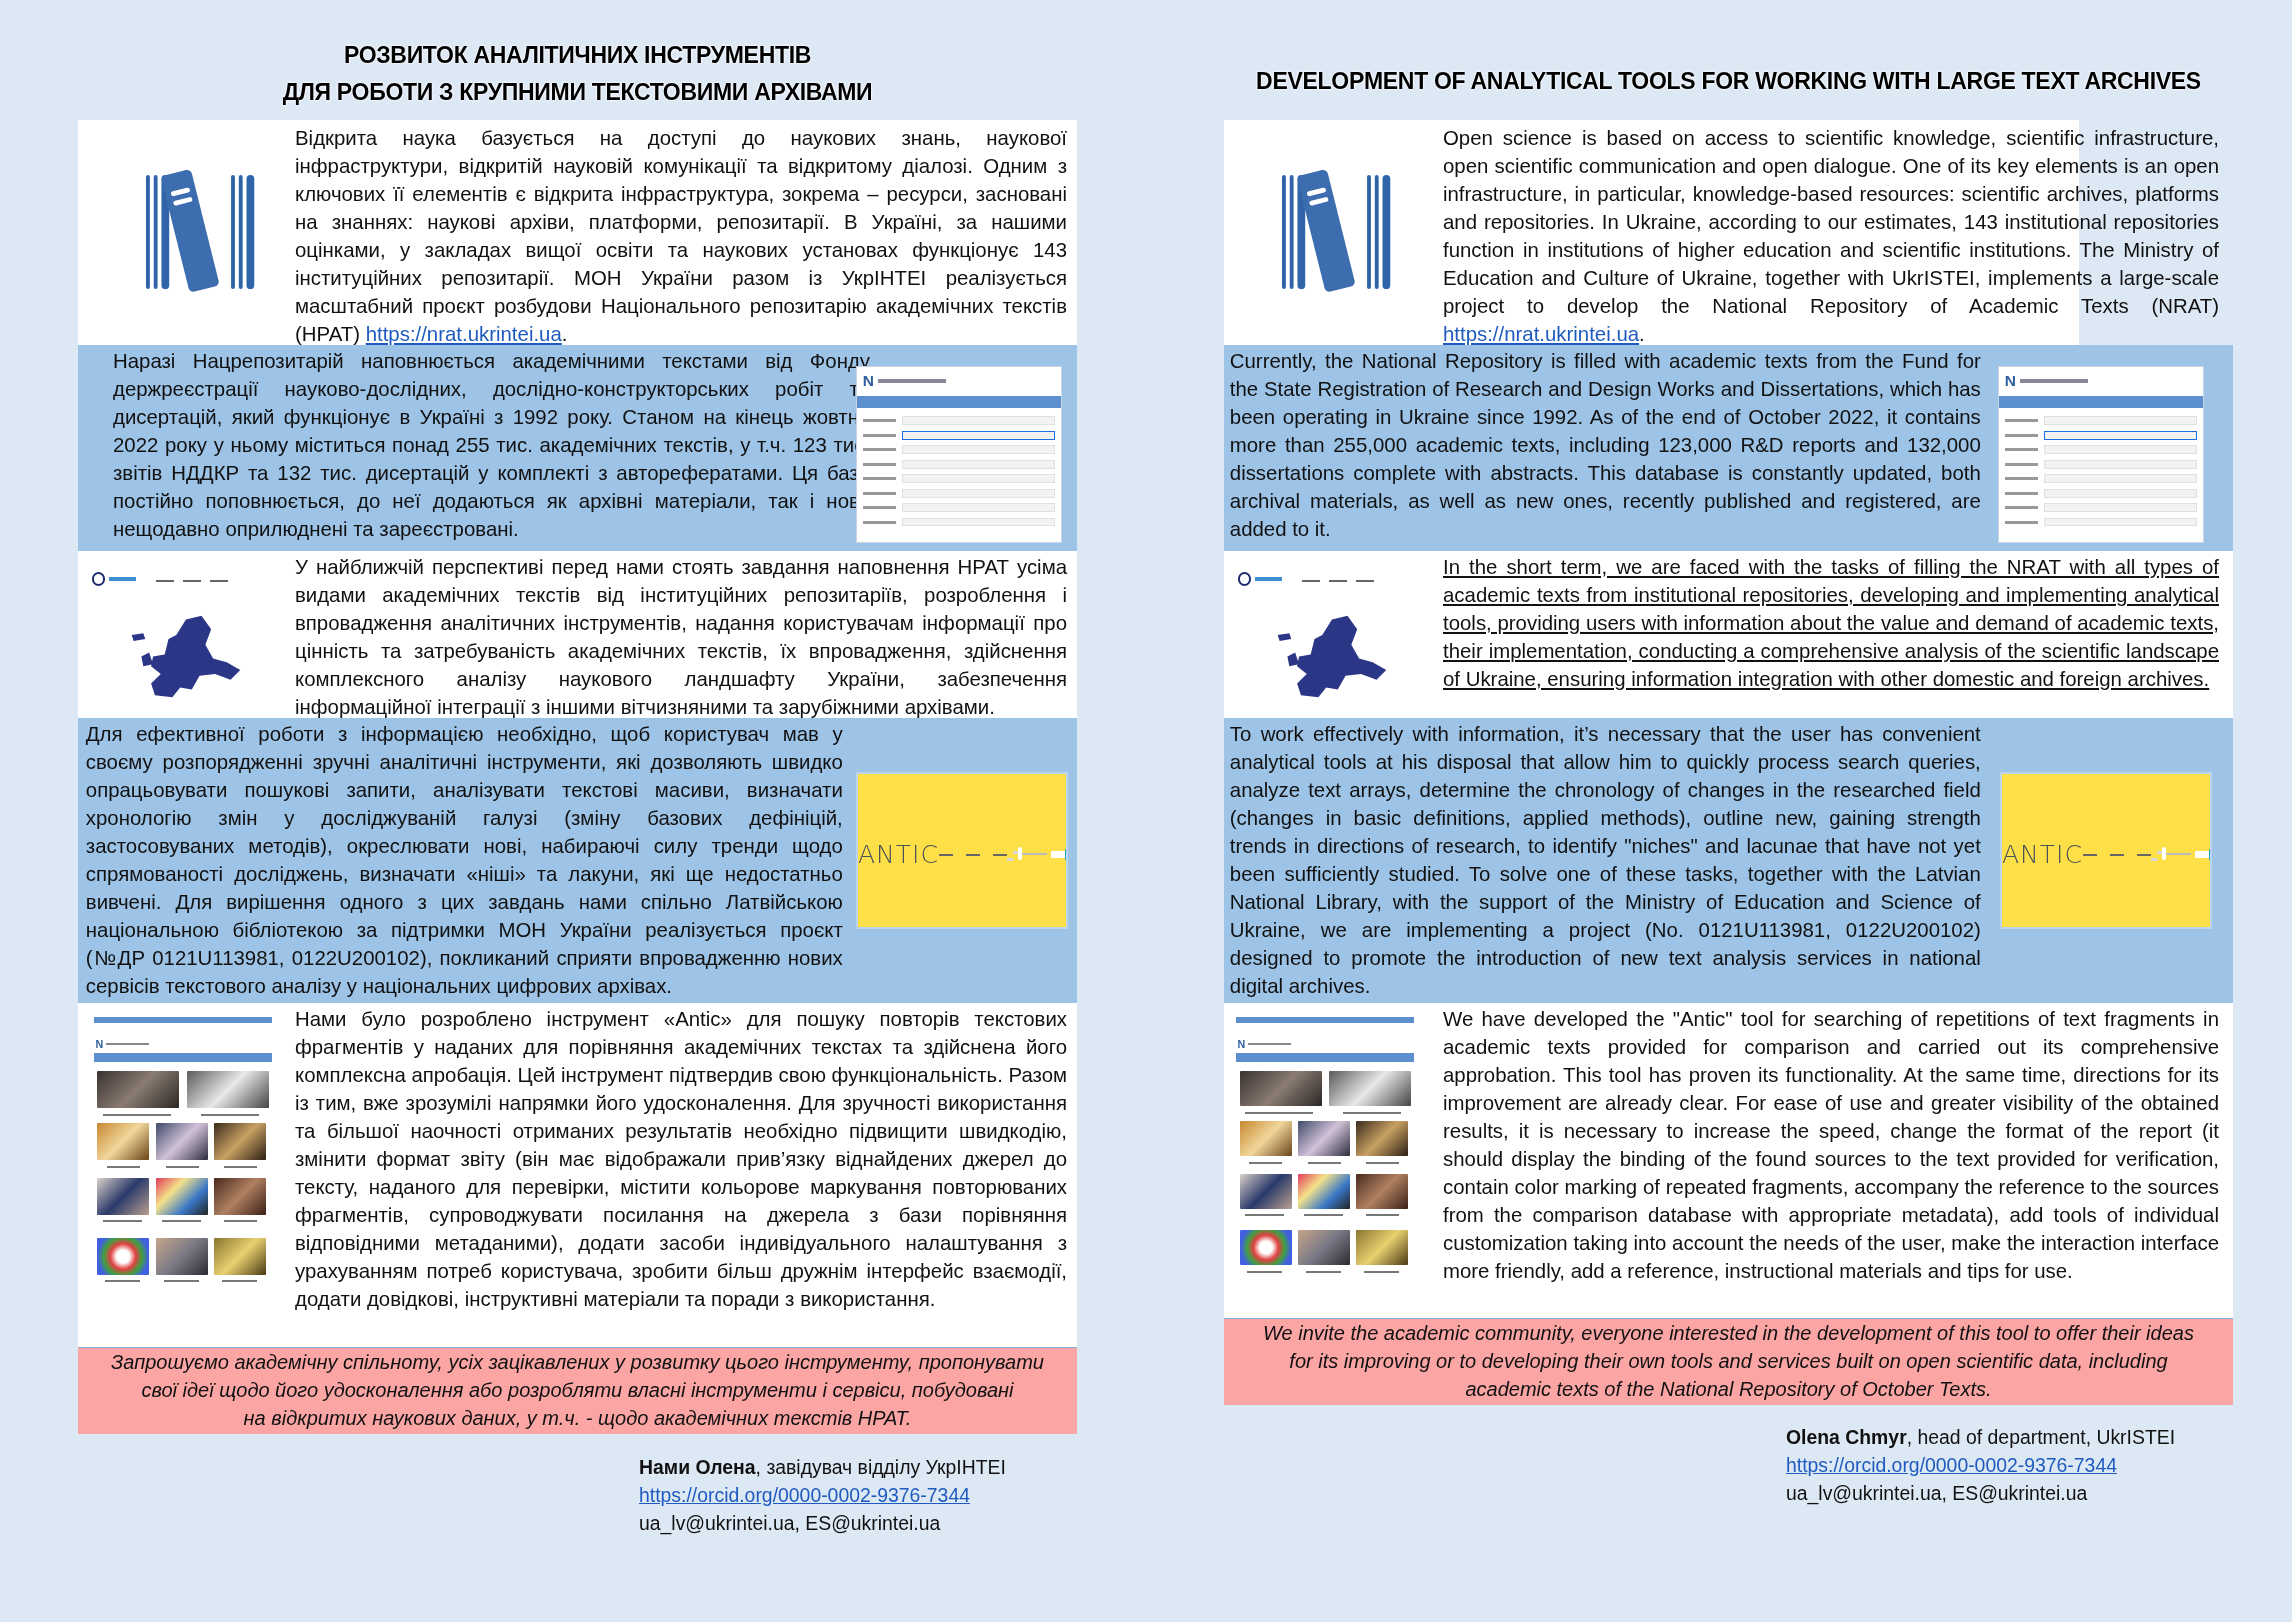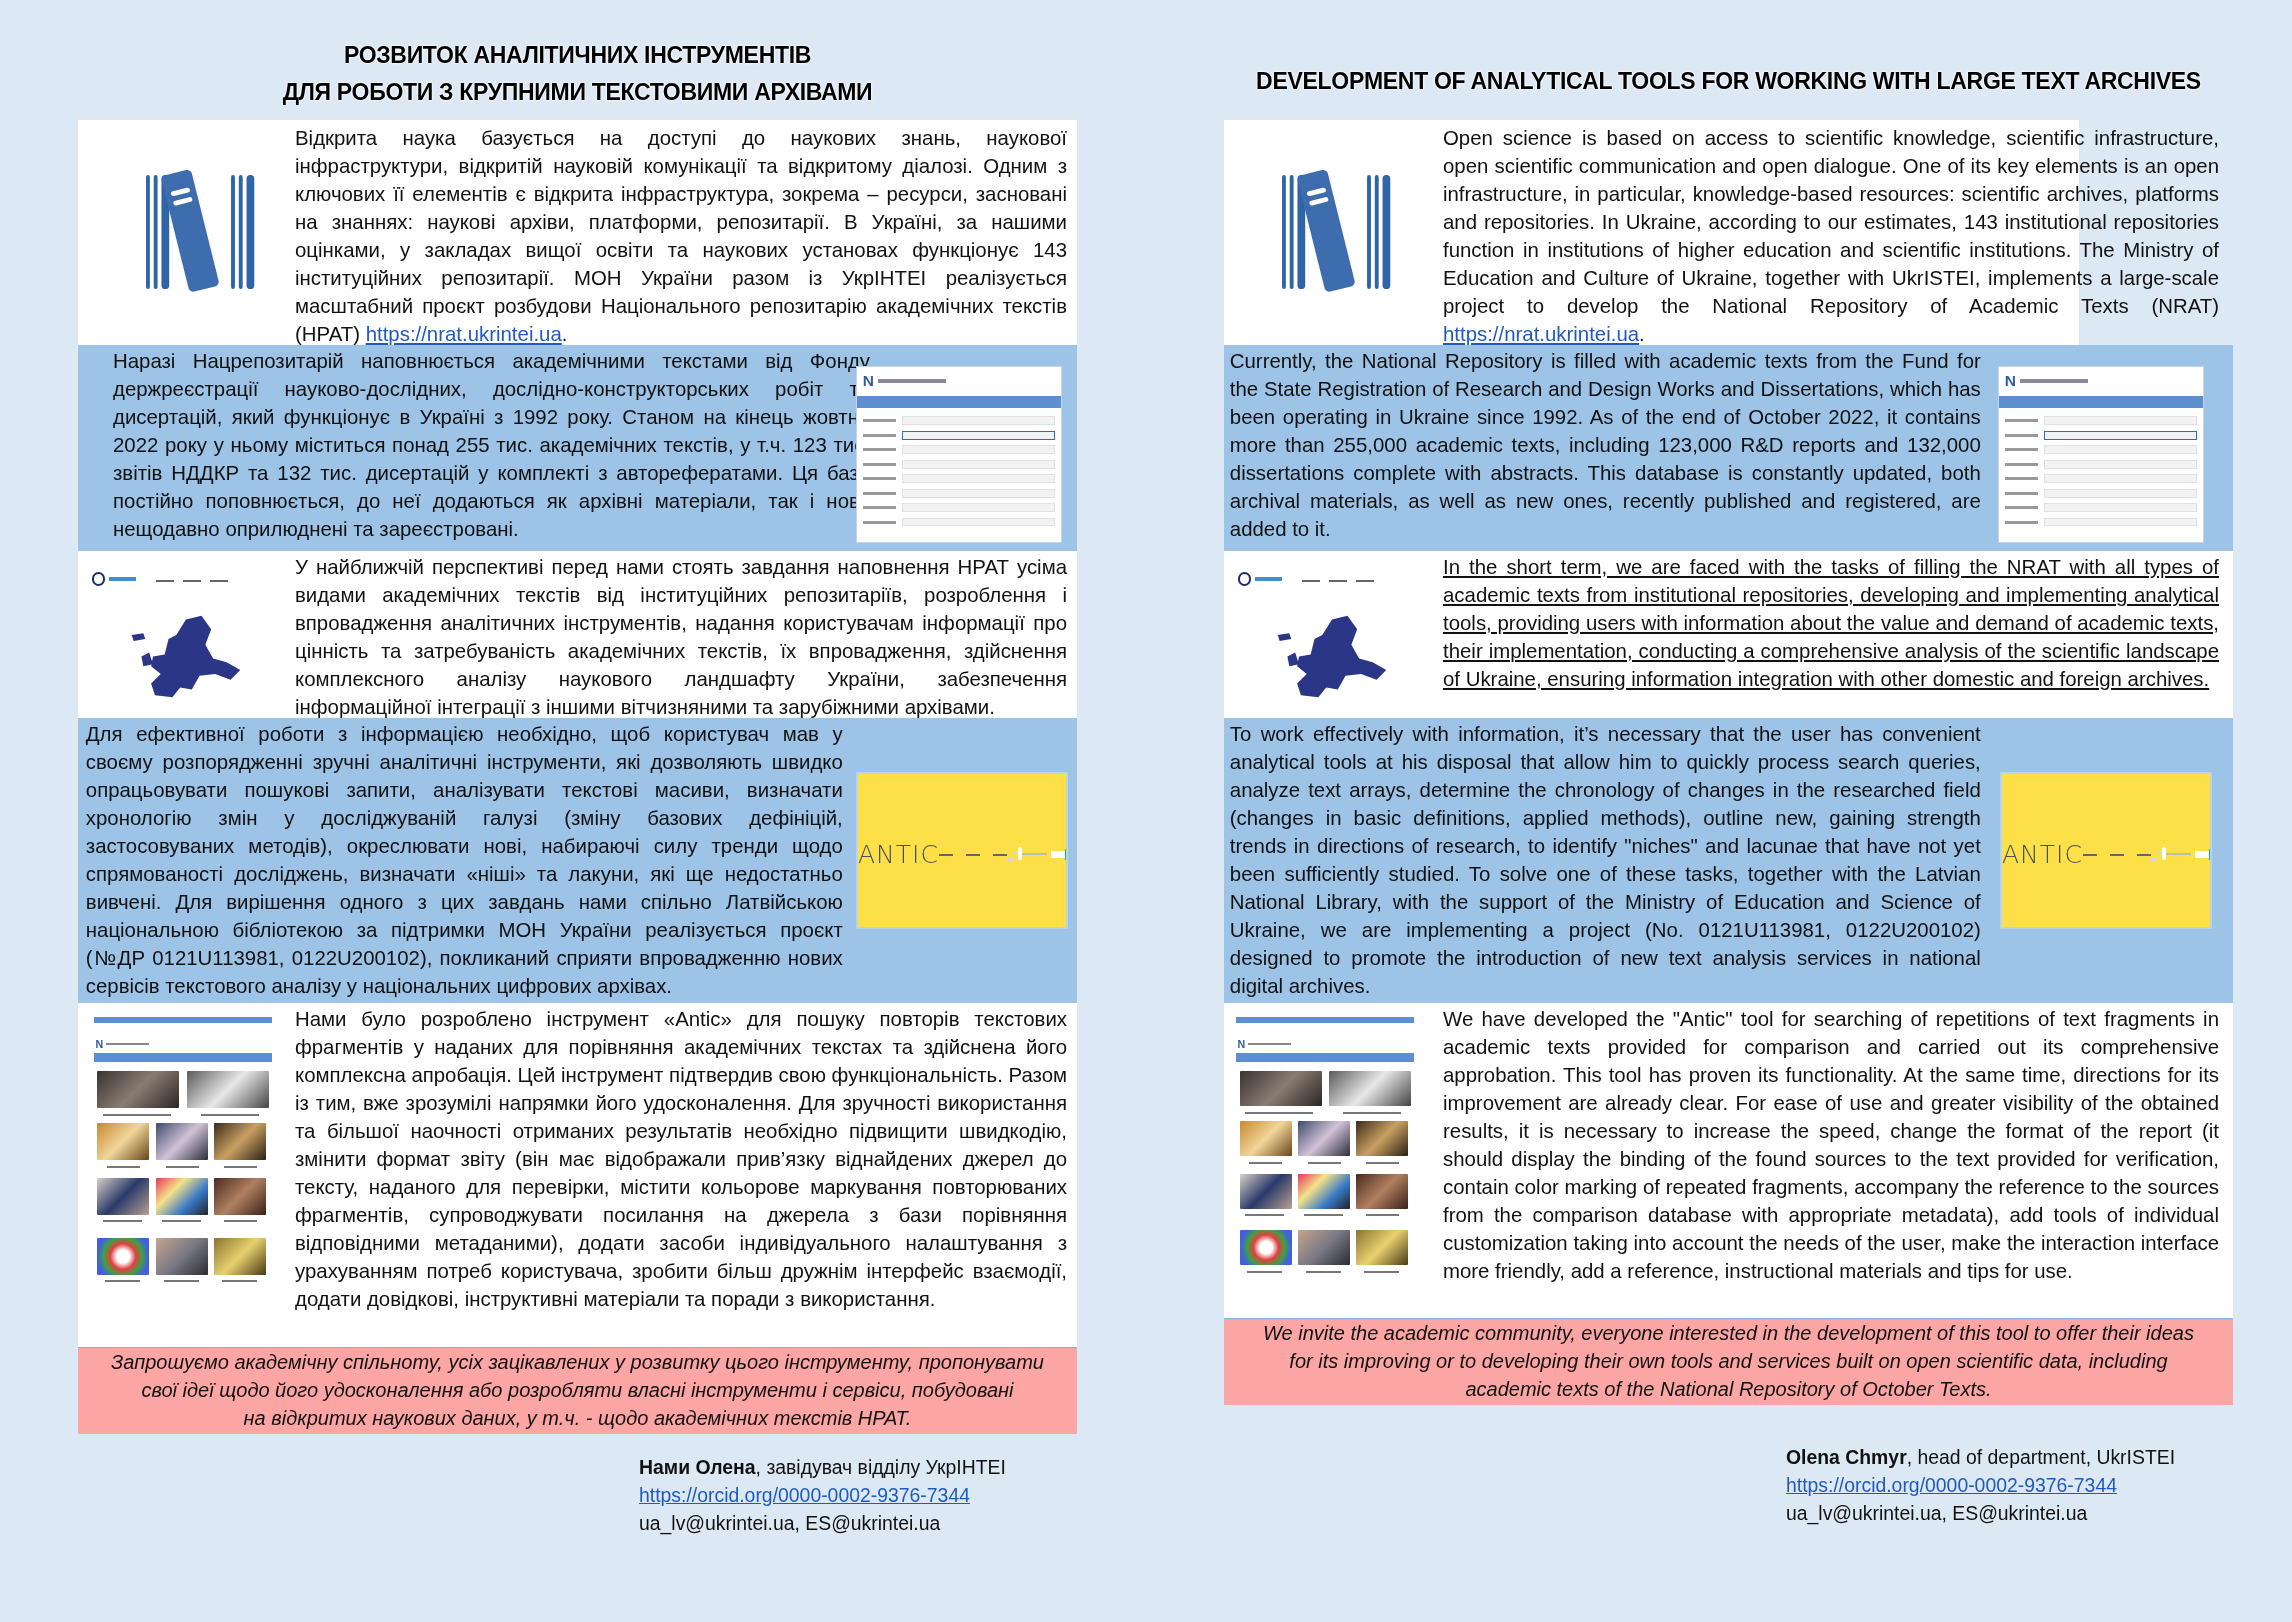--- a/index.html
+++ b/index.html
@@ -432,19 +432,19 @@
       <p>We have developed the "Antic" tool for searching of repetitions of text fragments in academic texts provided for comparison and carried out its comprehensive approbation. This tool has proven its functionality. At the same time, directions for its improvement are already clear. For ease of use and greater visibility of the obtained results, it is necessary to increase the speed, change the format of the report (it should display the binding of the found sources to the text provided for verification, contain color marking of repeated fragments, accompany the reference to the sources from the comparison database with appropriate metadata), add tools of individual customization taking into account the needs of the user, make the interaction interface more friendly, add a reference, instructional materials and tips for use.</p>
     </div>
   </div>
 
   <div class="invite" style="left:78px; top:1318px; width:1009px; height:87px;">
     <div>We invite the academic community, everyone interested in the development of this tool to offer their ideas</div>
     <div>for its improving or to developing their own tools and services built on open scientific data, including</div>
     <div>academic texts of the National Repository of October Texts.</div>
   </div>
 
-  <div class="author" style="left:640px; top:1423px;margin-top:20px;">
+  <div class="author" style="left:640px; top:1423px;">
     <div><b>Olena Chmyr</b><span>, head of department, UkrISTEI</span></div>
     <div><a class="link">https://orcid.org/0000-0002-9376-7344</a></div>
     <div>ua_lv@ukrintei.ua, ES@ukrintei.ua</div>
   </div>
 </div>
 
 
 </body></html>

